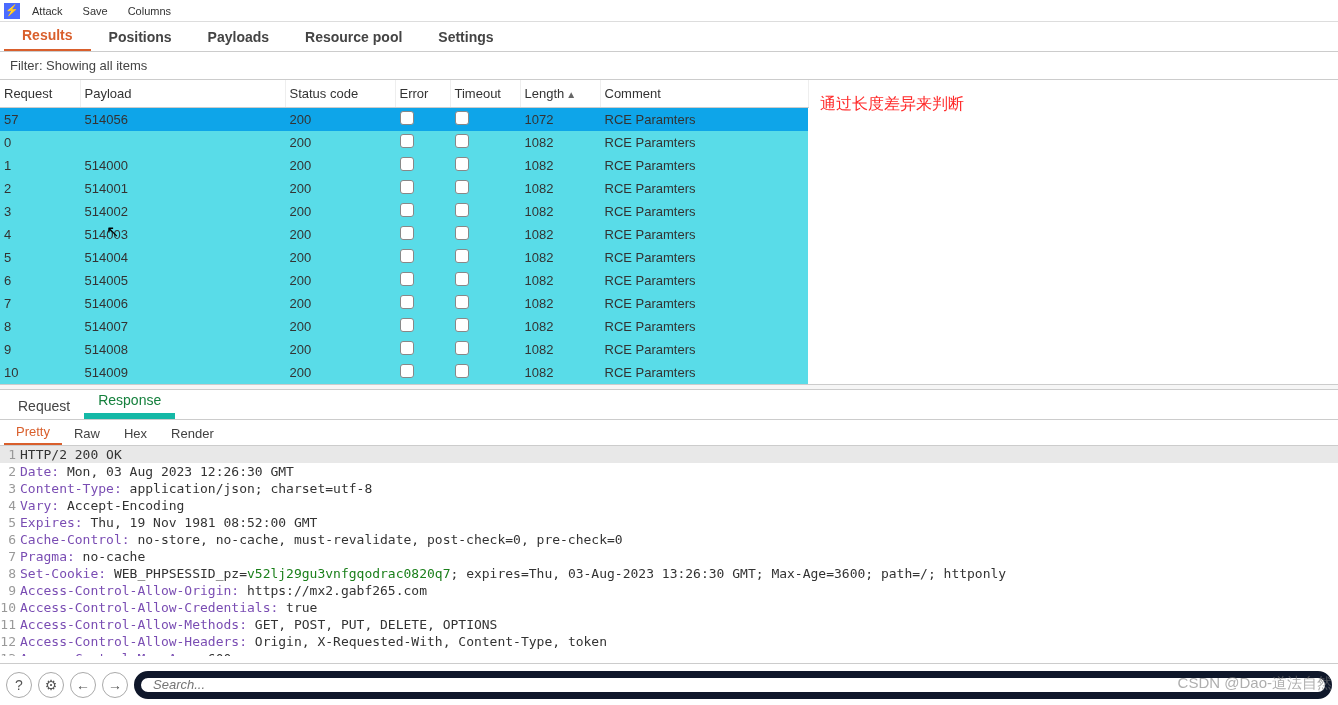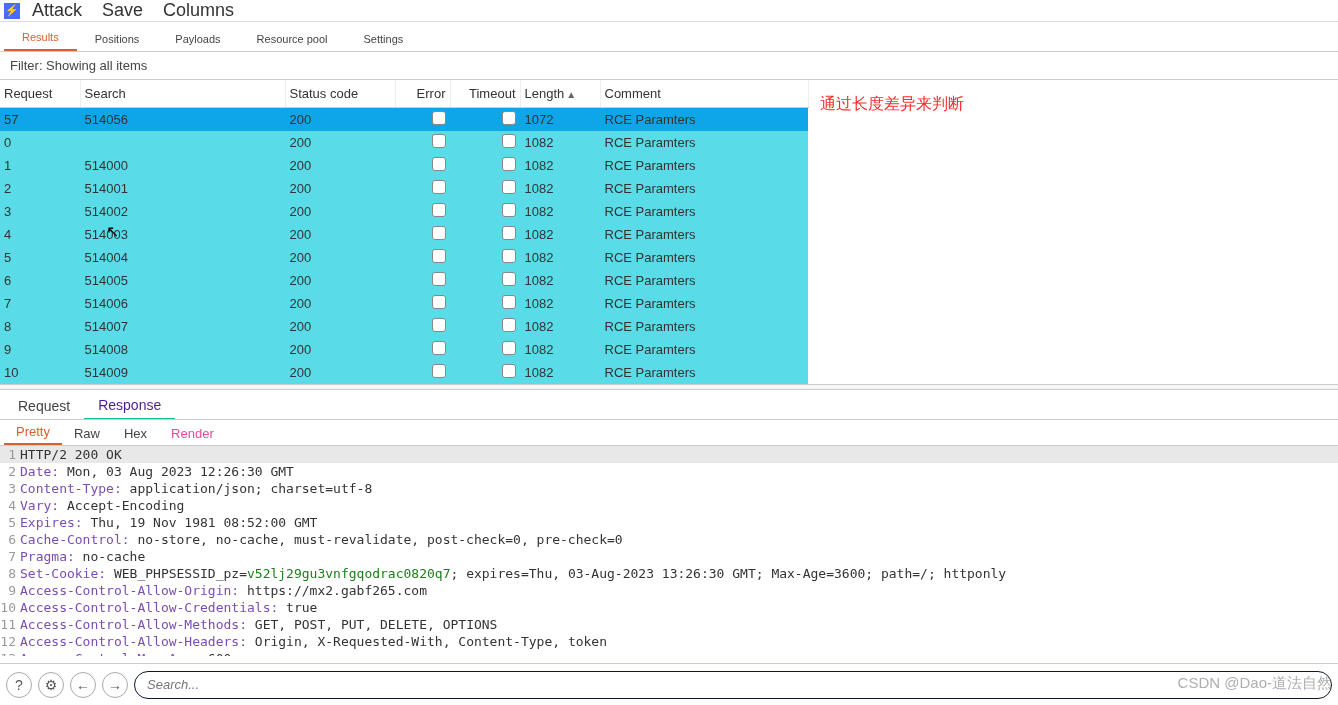--- a/index.html
+++ b/index.html
@@ -1,53 +1,53 @@
 <!DOCTYPE html>
 <html><head>
 <meta charset="utf-8">
 <style>
   * { box-sizing: border-box; margin: 0; padding: 0; }
   body { font-family: sans-serif; font-size: 13px; color: #333; background: #fff; width: 1338px; height: 705px; overflow: hidden; position: relative; }
   .menubar { display: flex; align-items: center; height: 22px; border-bottom: 1px solid #ddd; padding: 0 4px; }
   .app-icon { width: 16px; height: 16px; background: #4a6bff; margin-right: 12px; display:flex;align-items:center;justify-content:center;color:#fff;font-weight:bold;font-size:11px;}
-  .menu-item { margin-right: 20px; cursor: pointer; font-size: 18px; }
+  .menu-item { margin-right: 20px; cursor: pointer; font-size: 11px; }
   .window-title { position: absolute; left: 50%; transform: translateX(-50%); color: #666; font-size: 13px; }
   .tabs1 { display: flex; height: 30px; border-bottom: 1px solid #ccc; padding: 0 4px; align-items: flex-end; }
-  .tab1 { padding: 6px 18px; cursor: pointer; font-size: 11px; color: #444; }
+  .tab1 { padding: 6px 18px; cursor: pointer; font-size: 14px; color: #444; font-weight: bold; }
   .tab1.active { color: #d95f2c; border-bottom: 2px solid #d95f2c; }
   .filter-bar { padding: 6px 10px; border-bottom: 1px solid #ccc; font-size: 13px; color: #444; }
   .table-wrap { position: relative; }
   .table { width: 808px; border-collapse: collapse; table-layout: fixed; }
   .table th { text-align: left; font-weight: normal; padding: 6px 4px; border-bottom: 1px solid #ccc; border-right: 1px solid #eee; font-size: 13px; color: #333; background:#fff;}
-  .table th.center, .table td.center { text-align:right; }
+  .table th.center, .table td.center { text-align:left; }
   .table td { padding: 3px 4px; font-size: 13px; border-right: 1px solid rgba(255,255,255,0.0); }
   .table tbody tr { background: #59dce8; }
   .table tbody tr.sel { background: #0ea5e9; }
   .checkbox { display:inline-block; width:14px; height:14px; border:1px solid #888; border-radius:3px; background:#fff; }
   .sort-arrow { font-size:10px; color:#666; margin-left:2px;}
   .annotation { position:absolute; left: 820px; top: 14px; color: #ff2a2a; font-size: 16px; font-family: "Microsoft YaHei", sans-serif; }
   .splitter { height: 6px; background: #f6f6f6; border-top:1px solid #ccc; border-bottom:1px solid #ccc; }
   .tabs2 { display: flex; height: 30px; border-bottom: 1px solid #ccc; padding: 0 4px; align-items: flex-end; }
   .tab2 { padding: 5px 14px; cursor: pointer; font-size: 14px; color: #444; }
-  .tab2.active { color: #4c1d95; border-bottom: 1px solid #14b8a6; }
+  .tab2.active { color: #15803d; border-bottom: 6px solid #14b8a6; }
   .tabs3 { display: flex; height: 26px; border-bottom: 1px solid #ccc; padding: 0 4px; align-items: flex-end; }
   .tab3 { padding: 4px 12px; cursor: pointer; font-size: 13px; color: #444; }
   .tab3.active { color: #d95f2c; border-bottom: 2px solid #d95f2c; }
-  .tab3.dis { color: #ec4899; }
+  .tab3.dis { color: #404040; }
   .code { font-family: "Consolas","Menlo",monospace; font-size: 13px; line-height: 17px; height: 210px; overflow: hidden; }
   .code-row { display:flex; }
   .gutter { width: 20px; text-align: right; color: #999; padding-right: 4px; user-select:none; flex:none;}
   .code-line { white-space: pre; }
   .hk { color: #7a4db3; } 
   .hv { color: #333; } 
   .cv { color: #1a7f1a; }
   .code-row.sel { background: #e8e8e8; }
   .bottom-bar { position:absolute; bottom:0; left:0; right:0; height: 42px; border-top:1px solid #ccc; display:flex; align-items:center; padding: 0 6px; background:#fff;}
   .circ-btn { width:26px; height:26px; border:1px solid #aaa; border-radius:50%; display:flex; align-items:center; justify-content:center; margin-right:6px; cursor:pointer; color:#555; font-size:14px;}
-  .search-box { flex:1; height:28px; border:1px solid #0f172a; border-radius:14px; padding: 0 12px; font-size:13px; color:#888; display:flex; align-items:center;}
+  .search-box { flex:1; height:28px; border:7px solid #0f172a; border-radius:14px; padding: 0 12px; font-size:13px; color:#888; display:flex; align-items:center;}
   .search-box input { border:none; outline:none; width:100%; font-style:italic; font-size:13px; color:#555; background:transparent;}
   .watermark { position:absolute; right:6px; bottom:12px; color: rgba(120,120,120,0.6); font-size:15px; font-family: "Microsoft YaHei", sans-serif;}
   .cursor-ptr { position:absolute; left: 106px; top: 142px; font-size: 16px; color:#000; pointer-events:none;}
 </style>
 </head>
 <body>
 
 <div class="menubar">
   <div class="app-icon">⚡</div>
   <div id="menu-items"><span class="menu-item">Attack</span><span class="menu-item">Save</span><span class="menu-item">Columns</span></div>
@@ -70,21 +70,21 @@
         <col style="width:205px">
         <col style="width:110px">
       <col style="width:55px">
         <col style="width:70px">
         <col style="width:80px">
         <col style="width:208px">
     </colgroup>
     <thead>
         <tr id="thead-row">
           <th>  Request</th>
-          <th>Search</th>
+          <th>Payload</th>
           <th>Status code</th>
           <th class="center">Error</th>
           <th class="center">Timeout</th>
           <th>Length<span class="sort-arrow">▲</span></th>
           <th>Comment</th>
         </tr>
       </thead>
     <tbody id="tbody">
         <tr class="sel">
           <td>57</td>

